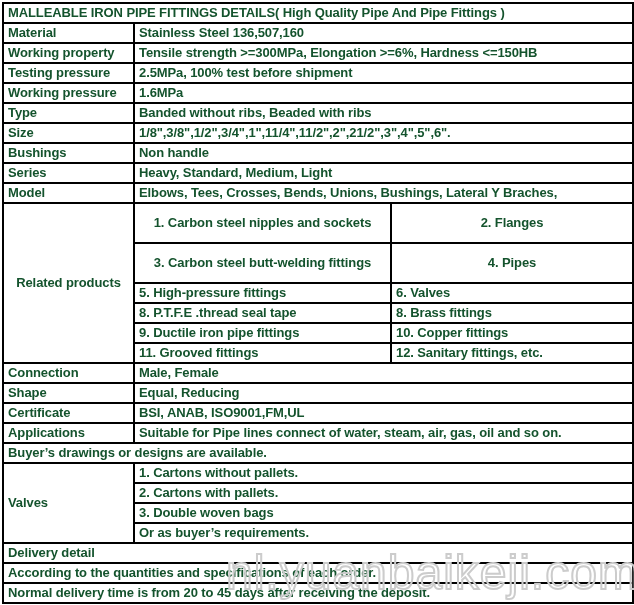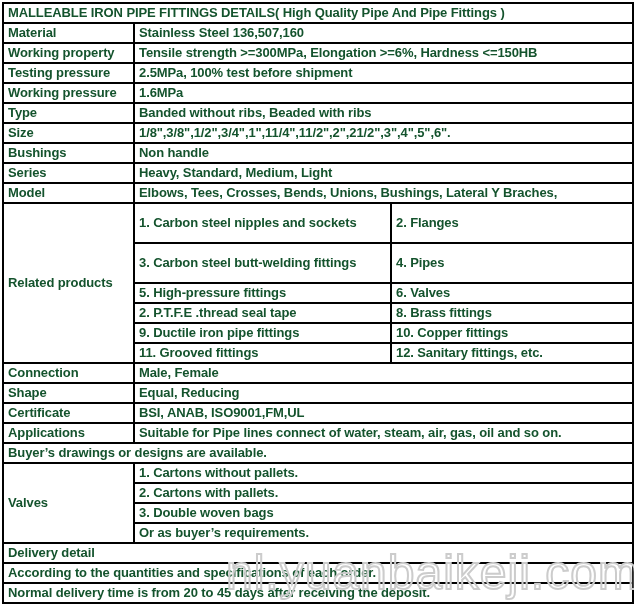--- a/index.html
+++ b/index.html
@@ -32,21 +32,21 @@
     vertical-align: middle;
     line-height: 16px;
     white-space: nowrap;
     overflow: hidden;
     background: #ffffff;
   }
   td.wrap {
     white-space: normal;
   }
   tr.r  td { height: 18px; }
-  tr.rd td { height: 38px; }
+  tr.rd td { height: 38px; text-align: center; }
   .watermark {
     position: absolute;
     left: 226px;
     top: 545px;
     font-size: 48px;
     font-weight: 400;
     letter-spacing: 1px;
     white-space: nowrap;
     color: rgba(255, 255, 255, 0.15);
     -webkit-text-stroke: 2px #cccccc;
@@ -113,21 +113,21 @@
   </tr>
   <tr class="rd">
     <td class="wrap">3. Carbon steel butt-welding fittings</td>
     <td>4. Pipes</td>
   </tr>
   <tr class="r">
     <td>5. High-pressure fittings</td>
     <td>6. Valves</td>
   </tr>
   <tr class="r">
-    <td>2. P.T.F.E .thread seal tape</td>
+    <td>8. P.T.F.E .thread seal tape</td>
     <td>8. Brass fittings</td>
   </tr>
   <tr class="r">
     <td>9. Ductile iron pipe fittings</td>
     <td>10. Copper fittings</td>
   </tr>
   <tr class="r">
     <td>11. Grooved fittings</td>
     <td>12. Sanitary fittings, etc.</td>
   </tr>

